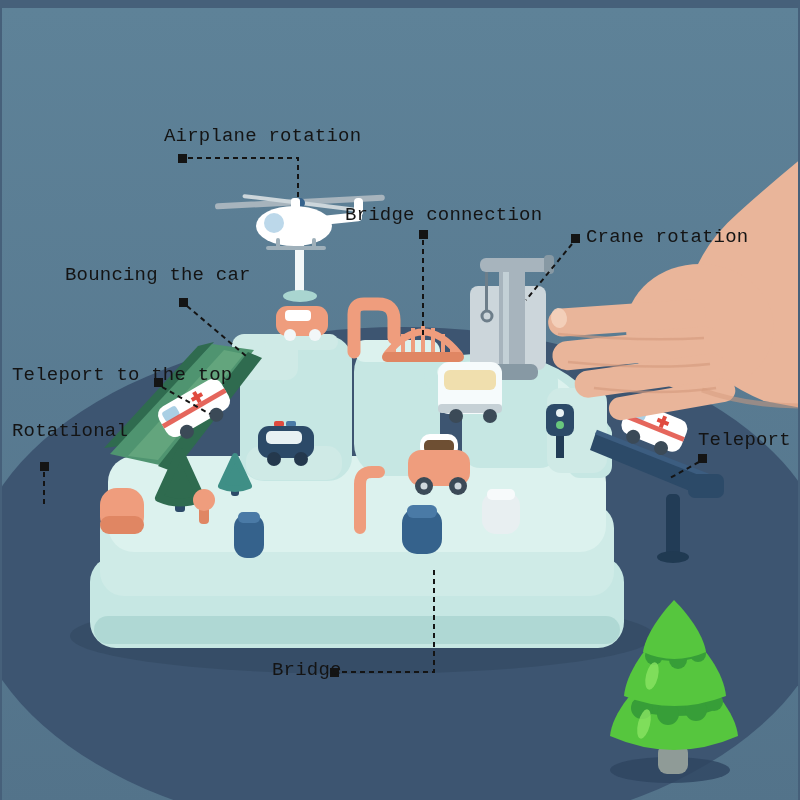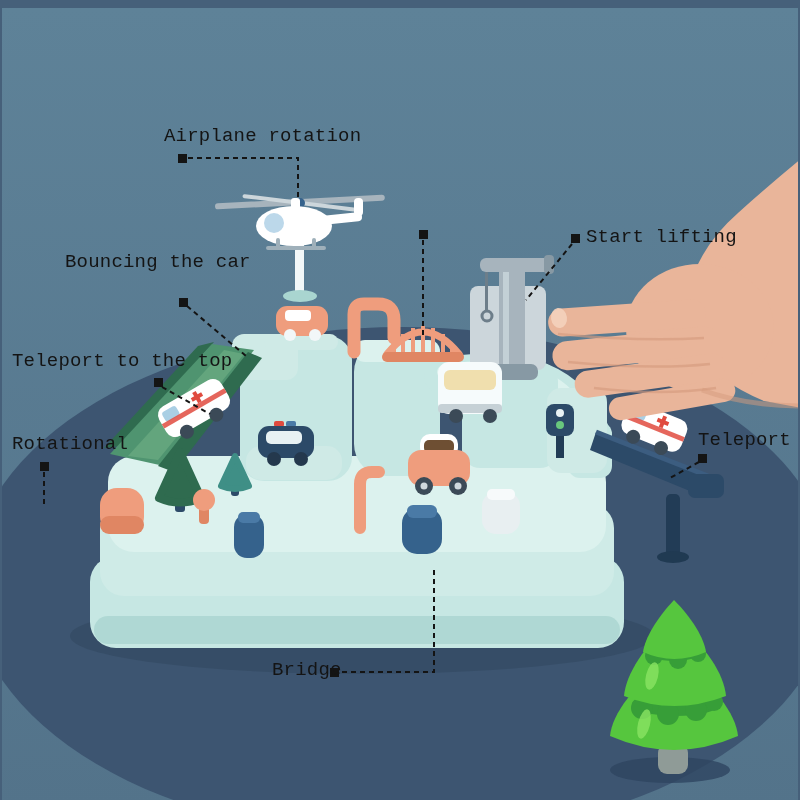--- a/index.html
+++ b/index.html
@@ -250,20 +250,21 @@
       <rect x="696" y="446" width="9" height="9" class="sq"></rect>
         <path d="M697,454 L668,470" class="s-leader"></path>
     </g>
     <g>
       <rect x="328" y="660" width="9" height="9" class="sq"></rect>
         <path d="M340,664 H432 V560" class="s-leader"></path>
     </g>
   </svg>
 
   <div class="label" style="left:162px;top:117px">Airplane rotation</div>
-  <div class="label" style="left:584px;top:218px">Start lifting</div>
-  <div class="label" style="left:63px;top:243px">Bouncing the car</div>
-  <div class="label" style="left:10px;top:342px">Teleport to the top</div>
-  <div class="label" style="left:10px;top:425px">Rotational</div>
+  <div class="label" style="left:343px;top:196px">Bridge connection</div>
+  <div class="label" style="left:584px;top:218px">Crane rotation</div>
+  <div class="label" style="left:63px;top:256px">Bouncing the car</div>
+  <div class="label" style="left:10px;top:356px">Teleport to the top</div>
+  <div class="label" style="left:10px;top:412px">Rotational</div>
   <div class="label" style="left:696px;top:421px">Teleport</div>
   <div class="label" style="left:270px;top:651px">Bridge</div>
 
 </div>
 
 </body></html>

